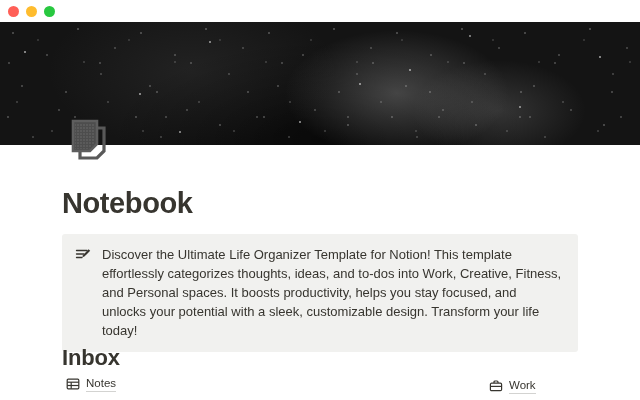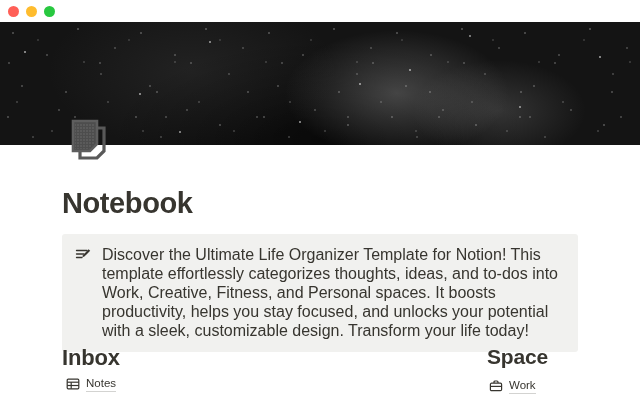--- a/index.html
+++ b/index.html
@@ -159,21 +159,21 @@
     align-items: flex-start;
   }
   #callout .callout-icon {
     flex: 0 0 auto;
     width: 18px;
     height: 18px;
     margin-right: 10px;
     margin-top: 1px;
   }
   #callout .callout-text {
-    font-size: 16px;
+    font-size: 13px;
     line-height: 19px;
     color: #37352f;
   }
 
   
   .col-heading {
     margin: 0;
     font-weight: bold;
     color: #37352f;
     letter-spacing: -0.2px;
@@ -277,21 +277,20 @@
         <svg width="14" height="14" viewBox="0 0 14 14" xmlns="http://www.w3.org/2000/svg">
           <rect x="1.2" y="2.2" width="11.6" height="9.6" rx="1" fill="none" stroke="#37352f" stroke-width="1.2"></rect>
           <line x1="1.2" y1="5.2" x2="12.8" y2="5.2" stroke="#37352f" stroke-width="1.2"></line>
           <line x1="1.2" y1="8.5" x2="12.8" y2="8.5" stroke="#37352f" stroke-width="1.2"></line>
           <line x1="5.2" y1="5.2" x2="5.2" y2="11.8" stroke="#37352f" stroke-width="1.2"></line>
         </svg>
       </span>
       <span class="link-label">Notes</span>
     </a>
 
-    <h2 id="space-heading" class="col-heading">Space</h2>
 
     <a id="work-link" class="page-link" href="#" style="text-decoration:none;text-align:right;">
       <span class="link-icon">
         <svg width="14" height="14" viewBox="0 0 14 14" xmlns="http://www.w3.org/2000/svg">
           <path d="M5 4 V3 a1 1 0 0 1 1 -1 h2 a1 1 0 0 1 1 1 v1" fill="none" stroke="#37352f" stroke-width="1.2"></path>
           <rect x="1.4" y="4.2" width="11.2" height="7.4" rx="1.2" fill="none" stroke="#37352f" stroke-width="1.2"></rect>
           <line x1="1.4" y1="7.4" x2="12.6" y2="7.4" stroke="#37352f" stroke-width="1.2"></line>
         </svg>
       </span>
       <span class="link-label">Work</span>

